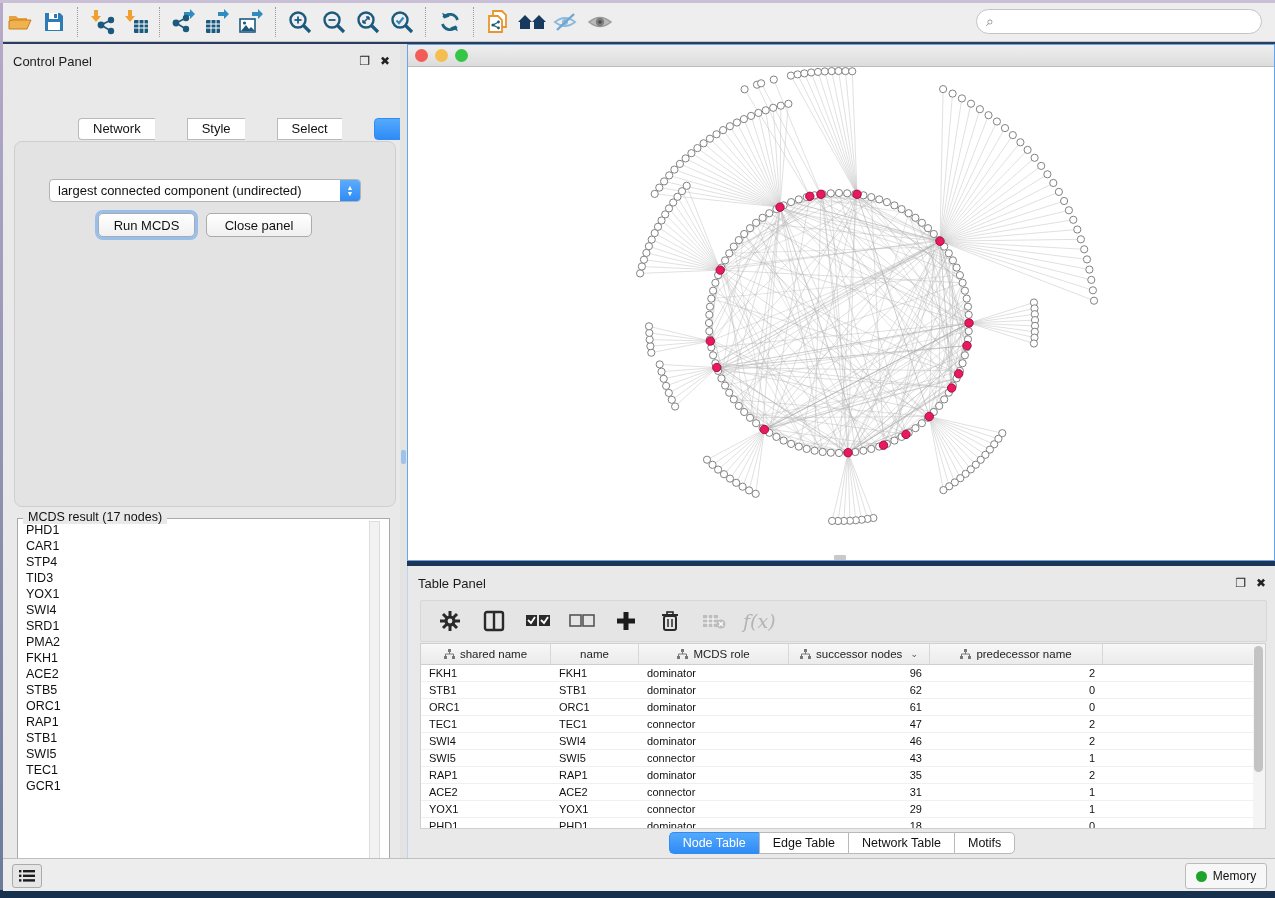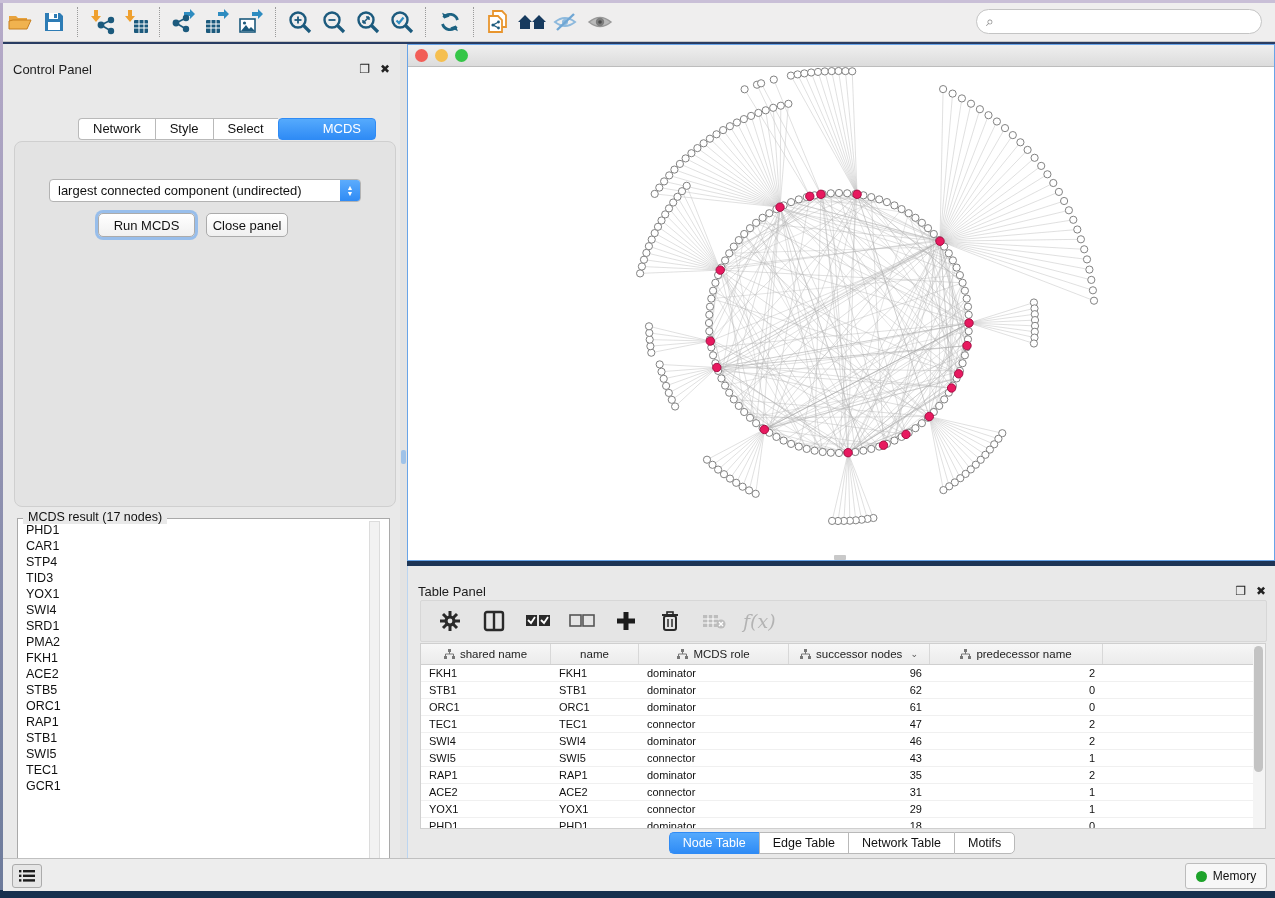--- a/index.html
+++ b/index.html
@@ -13,43 +13,43 @@
   
   #toolbar{left:3px;top:3px;width:1272px;height:38px;background:#efeeee;border-bottom:1px solid #c6c6c6;
            display:flex;align-items:center;}
   .tbtn{width:34px;height:30px;display:flex;align-items:center;justify-content:center;cursor:default;}
   .tsep{width:1px;height:30px;margin:0 6px;border-left:1px dotted #9a9a9a;}
   #search-box{position:absolute;right:13px;top:6px;width:286px;height:25px;background:#fff;
               border:1px solid #c4c4c4;border-radius:13px;display:flex;align-items:center;padding-left:9px;box-sizing:border-box;}
   #search-box .mag{font-size:14px;color:#8a8a8a;}
   
   #control-panel{left:3px;top:44px;width:397px;height:814px;background:#e9e9e9;border-right:1px solid #c2c2c2;}
-  .panel-titlebar{height:26px;display:flex;align-items:center;padding:12px 10px;font-size:13px;color:#1c1c1c;}
+  .panel-titlebar{height:26px;display:flex;align-items:center;padding:4px 10px;font-size:13px;color:#1c1c1c;}
   .panel-titlebar .spacer{flex:1;}
   .wicon{font-size:12px;color:#222;margin-left:10px;}
   #splitter-v{left:400px;top:44px;width:7px;height:814px;background:#e3e3e3;}
   #split-handle-v{left:401px;top:450px;width:5px;height:14px;background:#9fc2e8;border-radius:2px;}
   
-  #ctrl-tabs{position:absolute;left:75px;top:74px;display:flex;}
+  #ctrl-tabs{position:absolute;left:75px;top:74px;display:flex;gap:32px;}
   .ctab{height:20px;line-height:20px;padding:0 14px;font-size:13px;background:#fff;border:1px solid #b9b9b9;
         border-right:none;color:#111;}
   .ctab:first-child{border-radius:4px 0 0 4px;}
   .ctab:last-child{border-right:1px solid #b9b9b9;border-radius:0 4px 4px 0;}
   .ctab.active{background:linear-gradient(180deg,#55aafd,#2f8bf5);color:#fff;border-color:#2f8bf5;border-radius:4px;padding-left:44px;}
   #ctrl-content{left:11px;top:97px;width:380px;height:364px;background:#e3e3e3;border:1px solid #cfcfcf;border-radius:8px;}
   #opt-label{left:0;top:17px;width:380px;text-align:center;font-size:13px;color:#111;}
   #opt-select{left:34px;top:37px;width:312px;height:23px;background:#fff;border:1px solid #b3b3b3;border-radius:4px;
               display:flex;align-items:center;box-sizing:border-box;}
   #opt-select .val{flex:1;font-size:13px;padding-left:8px;color:#111;white-space:nowrap;}
   #opt-select .stepper{width:20px;height:21px;background:linear-gradient(180deg,#5cacfd,#2f8bf5);border-radius:0 3px 3px 0;
               display:flex;flex-direction:column;align-items:center;justify-content:center;color:#fff;font-size:7px;line-height:6px;}
   .pbtn{position:absolute;height:24px;background:linear-gradient(180deg,#ffffff,#f0f0f0);border:1px solid #ababab;
         border-radius:5px;font-size:13px;color:#111;display:flex;align-items:center;justify-content:center;box-sizing:border-box;}
   #run-btn{left:83px;top:71px;width:97px;box-shadow:0 0 0 3px rgba(77,154,244,.5);}
-  #close-btn{left:191px;top:71px;width:82px;}
+  #close-btn{left:191px;top:71px;width:106px;}
   
   #result-group{left:14px;top:474px;width:371px;height:364px;border:1px solid #a9a9a9;background:#fff;}
   #result-legend{left:20px;top:466px;background:#e9e9e9;padding:0 5px;font-size:12.5px;color:#111;}
   #result-list{left:16px;top:478px;width:348px;height:356px;overflow:hidden;font-size:12.5px;color:#111;}
   #result-list div{height:16px;line-height:16px;padding-left:7px;}
   #result-scroll{left:366px;top:477px;width:11px;height:358px;background:#f2f2f2;border:1px solid #dcdcdc;box-sizing:border-box;}
   
   #net-window{left:407px;top:44px;width:868px;height:517px;background:#fff;border:1px solid #68a4e8;box-sizing:border-box;}
   #net-titlebar{left:0;top:0;width:100%;height:21px;background:linear-gradient(180deg,#efefef,#dcdcdc);
                 border-bottom:1px solid #bdbdbd;display:flex;align-items:center;}

